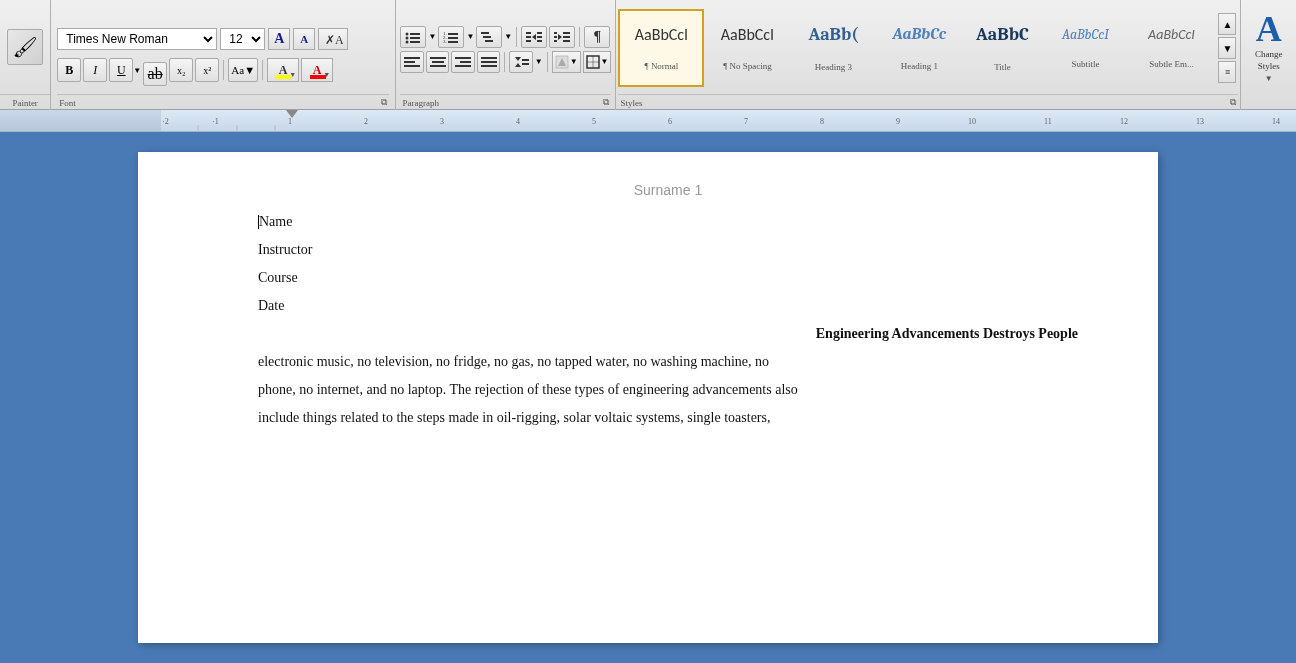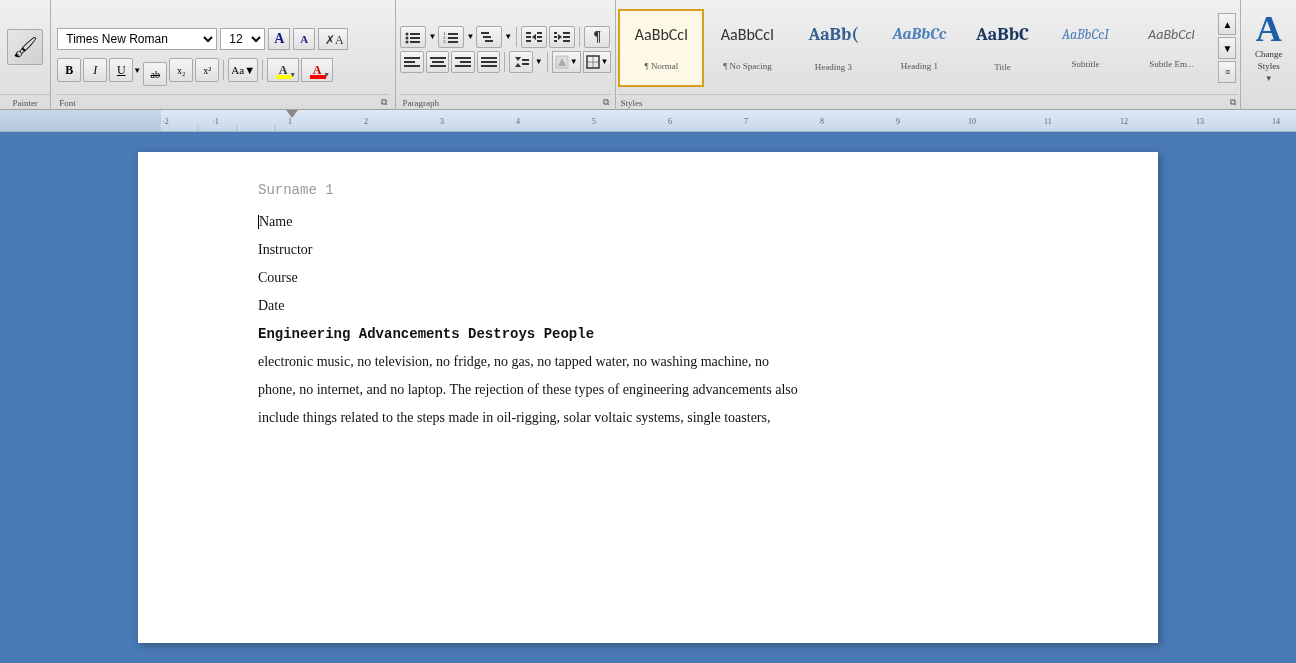--- a/index.html
+++ b/index.html
@@ -274,40 +274,39 @@
     
     .page {
       background: white;
       width: 1020px;
       min-height: 480px;
       padding: 30px 80px 30px 120px;
       position: relative;
       box-shadow: 2px 2px 8px rgba(0,0,0,0.3);
     }
     .page-header {
-      text-align: left;
-      font-family: Liberation Mono, monospace;
+      text-align: center;
+      font-family: Liberation Sans, sans-serif;
       font-size: 14px;
       color: #999;
       margin-bottom: 10px;
     }
     .page-body {
       font-family: 'Times New Roman', Times, serif;
       font-size: 14px;
       color: #111;
       line-height: 2;
     }
     .page-body p {
       margin-bottom: 0;
     }
     .essay-title {
-      text-align: left;
+      text-align: right;
       font-weight: bold;
       margin-bottom: 0;
-      font-family: Liberation Mono, monospace;
     }
     .cursor {
       display: inline-block;
       width: 1px;
       height: 14px;
       background: black;
       vertical-align: text-bottom;
     }
 
     
@@ -368,21 +367,21 @@
           <svg width="20" height="20" viewBox="0 0 20 20">
               <text x="2" y="15" font-size="12" fill="#333">✗A</text>
             </svg>
         </div>
       </div>
       <div class="font-row2" style="display:flex; align-items:center; gap:2px;">
         <div class="fmt-btn bold">B</div>
         <div class="fmt-btn italic" style="font-style:italic;">I</div>
         <div class="fmt-btn underline" style="text-decoration:underline;">U</div>
         <span style="font-size:8px; cursor:pointer; margin-left:-2px;">▼</span>
-        <div class="fmt-btn" style="text-decoration:line-through; font-size:10px;margin-top:8px;">ab</div>
+        <div class="fmt-btn" style="text-decoration:line-through; font-size:16px;margin-top:8px;">ab</div>
         <div class="fmt-btn" style="font-size:10px;">x₂</div>
         <div class="fmt-btn" style="font-size:10px;">x²</div>
         <div class="divider-v"></div>
         <div class="fmt-btn" style="font-size:11px; width:30px;">Aa▼</div>
         <div class="divider-v"></div>
         <div class="color-btn" style="position:relative; width:32px; height:24px;">
           <span style="font-size:12px; font-weight:bold; color:#333; font-family:serif;">A</span>
           <div class="color-bar-yellow" style="position:absolute; bottom:2px; left:8px;"></div>
           <span style="font-size:7px; color:#555; position:absolute; bottom:2px; right:2px;">▼</span>
         </div>

